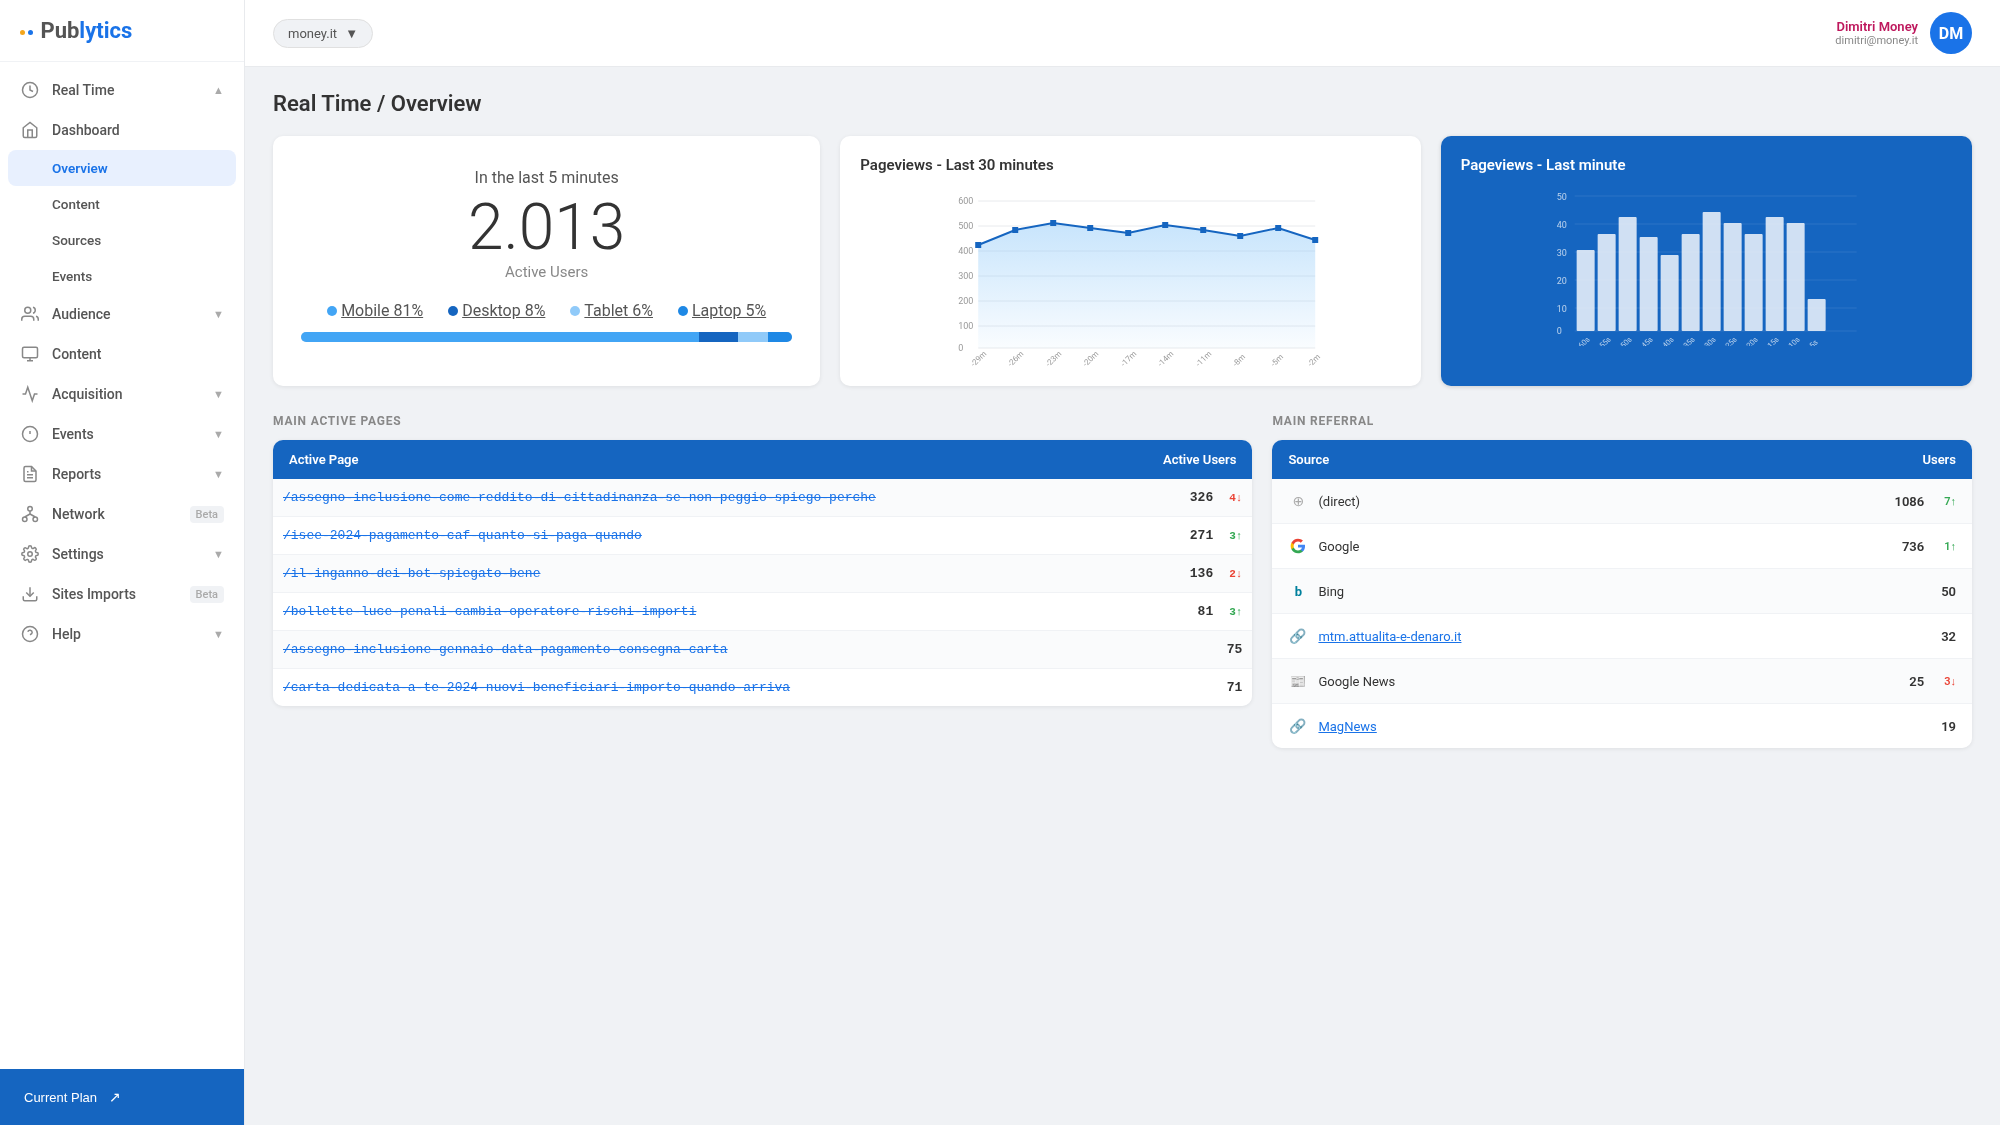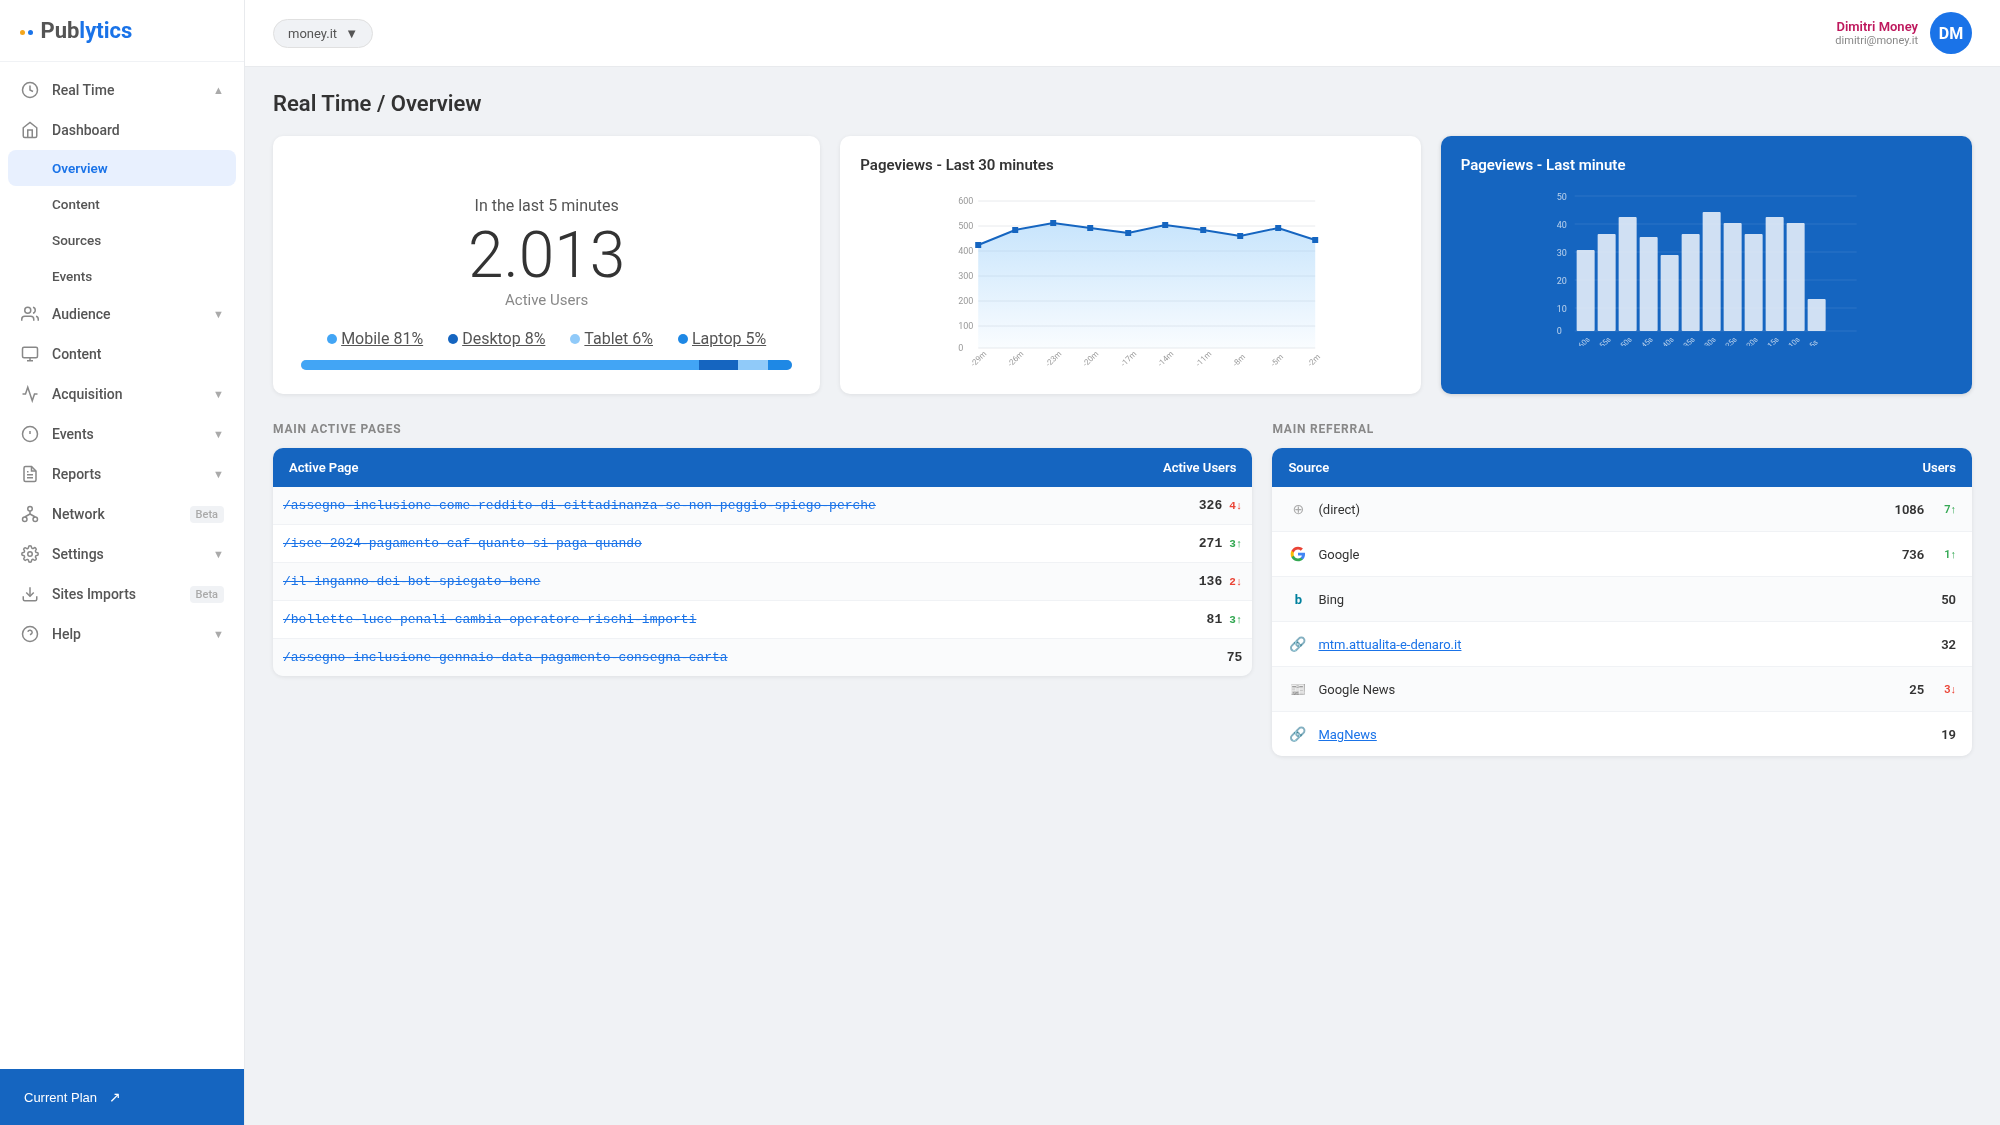--- a/index.html
+++ b/index.html
@@ -188,21 +188,20 @@
       flex: 1;
       box-shadow: 0 1px 4px rgba(0,0,0,0.08);
       display: flex;
       flex-direction: column;
       align-items: center;
     }
     .active-users-subtitle {
       font-size: 16px;
       color: #555;
       margin-bottom: 6px;
-      margin-top: 28px;
     }
     .active-users-number {
       font-size: 64px;
       font-weight: 300;
       color: #333;
       line-height: 1.1;
     }
     .active-users-label {
       font-size: 15px;
       color: #888;
@@ -339,21 +338,21 @@
     }
     .users-cell {
       width: 140px;
       text-align: right;
       font-size: 13px;
       font-weight: 600;
       color: #333;
       display: flex;
       align-items: center;
       justify-content: flex-end;
-      gap: 7px;
+      gap: 16px;
     }
     .trend-up { color: #34a853; font-size: 11px; }
     .trend-down { color: #ea4335; font-size: 11px; }
 
     
     .referral-table {
       width: 100%;
       border-radius: 10px;
       overflow: hidden;
       box-shadow: 0 1px 4px rgba(0,0,0,0.08);
@@ -767,20 +766,26 @@
             </div>
           </div>
 
           <div class="table-row-item">
             <div class="page-link">/assegno-inclusione-gennaio-data-pagamento-consegna-carta</div>
             <div class="users-cell">
               <span>75</span>
             </div>
           </div>
 
+          <div class="table-row-item">
+            <div class="page-link">/carta-dedicata-a-te-2024-nuovi-beneficiari-importo-quando-arriva</div>
+            <div class="users-cell">
+              <span>71</span>
+            </div>
+          </div>
         </div>
       </div>
 
       <div class="referral-section">
         <div class="section-title">MAIN REFERRAL</div>
         <div class="referral-table">
           <div class="referral-header">
             <div class="referral-header-cell source">Source</div>
             <div class="referral-header-cell users">Users</div>
           </div>

